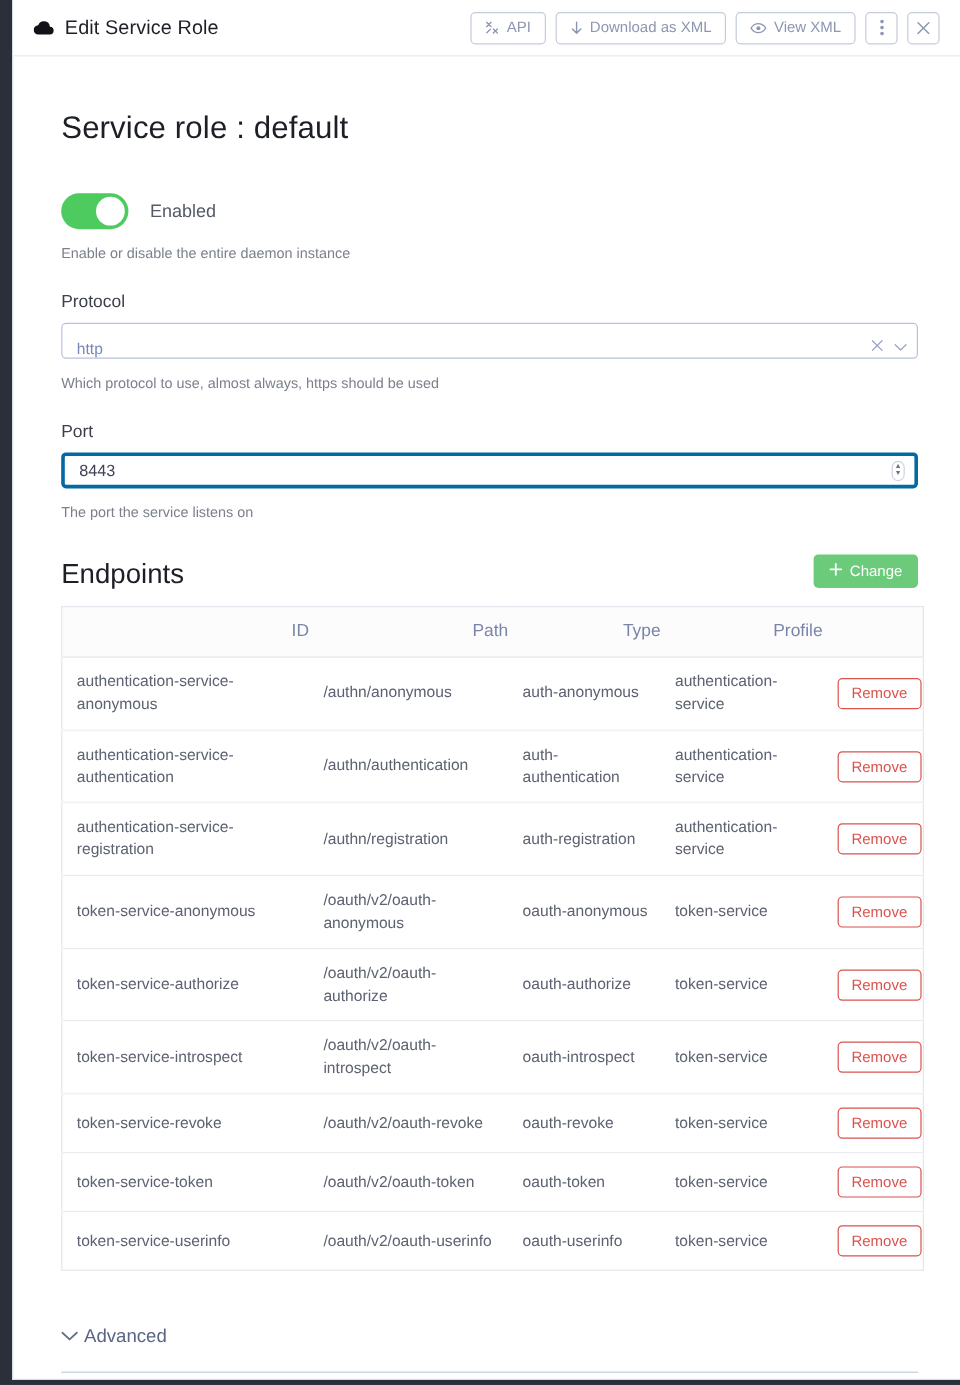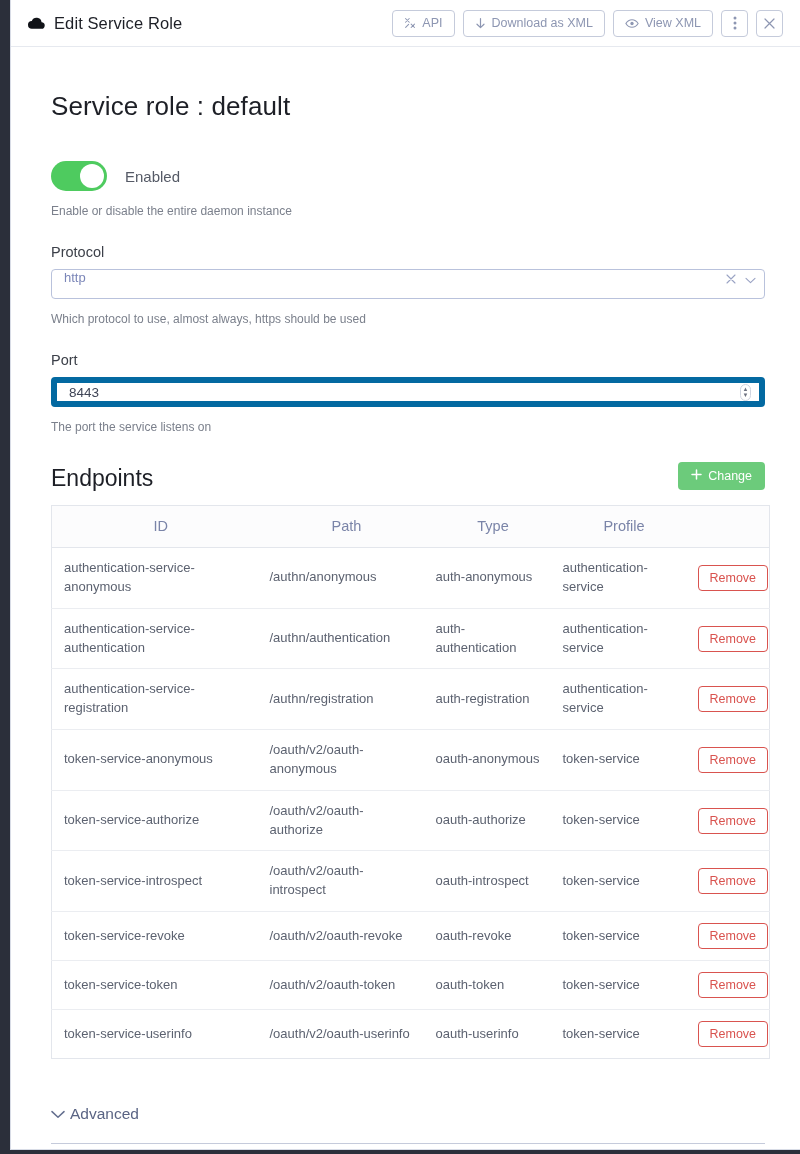--- a/index.html
+++ b/index.html
@@ -111,39 +111,39 @@
     font-size: 14.5px;
     color: #3c4049;
     margin-top: 26px;
     margin-bottom: 9px;
   }
   .select-box {
     height: 30px;
     border: 1px solid #b9c2dc;
     border-radius: 4px;
     display: flex;
-    align-items: flex-start;
+    align-items: flex-end;
     padding: 0 8px 0 12px;
     background: #fff;
     cursor: pointer;
   }
   .select-value {
     font-size: 13px;
     color: #7b86b8;
     flex: 1 1 auto;
   }
   .select-icons {
     display: flex;
     align-items: center;
     gap: 9px;
     color: #9aa3c4;
   }
   .num-box {
     height: 30px;
-    border: 6px solid #0369a1;
+    border: 3px solid #0369a1;
     border-radius: 4px;
     display: flex;
     align-items: center;
     padding: 0 8px 0 12px;
     background: #fff;
   }
   .num-value {
     font-size: 13.5px;
     color: #3f4456;
     flex: 1 1 auto;
@@ -189,21 +189,21 @@
     text-align: right;
   }
   table.endpoints {
     width: 100%;
     border-collapse: collapse;
     border: 1px solid #e3e6ec;
     margin-top: 13px;
     table-layout: fixed;
   }
   table.endpoints thead th {
-    text-align: center;
+    text-align: right;
     font-weight: 400;
     font-size: 14.5px;
     color: #7a84a8;
     padding: 12px 0 13px 12px;
     background: #fcfcfd;
     border-bottom: 1px solid #e3e6ec;
   }
   table.endpoints tbody td {
     font-size: 13px;
     color: #5c6270;

